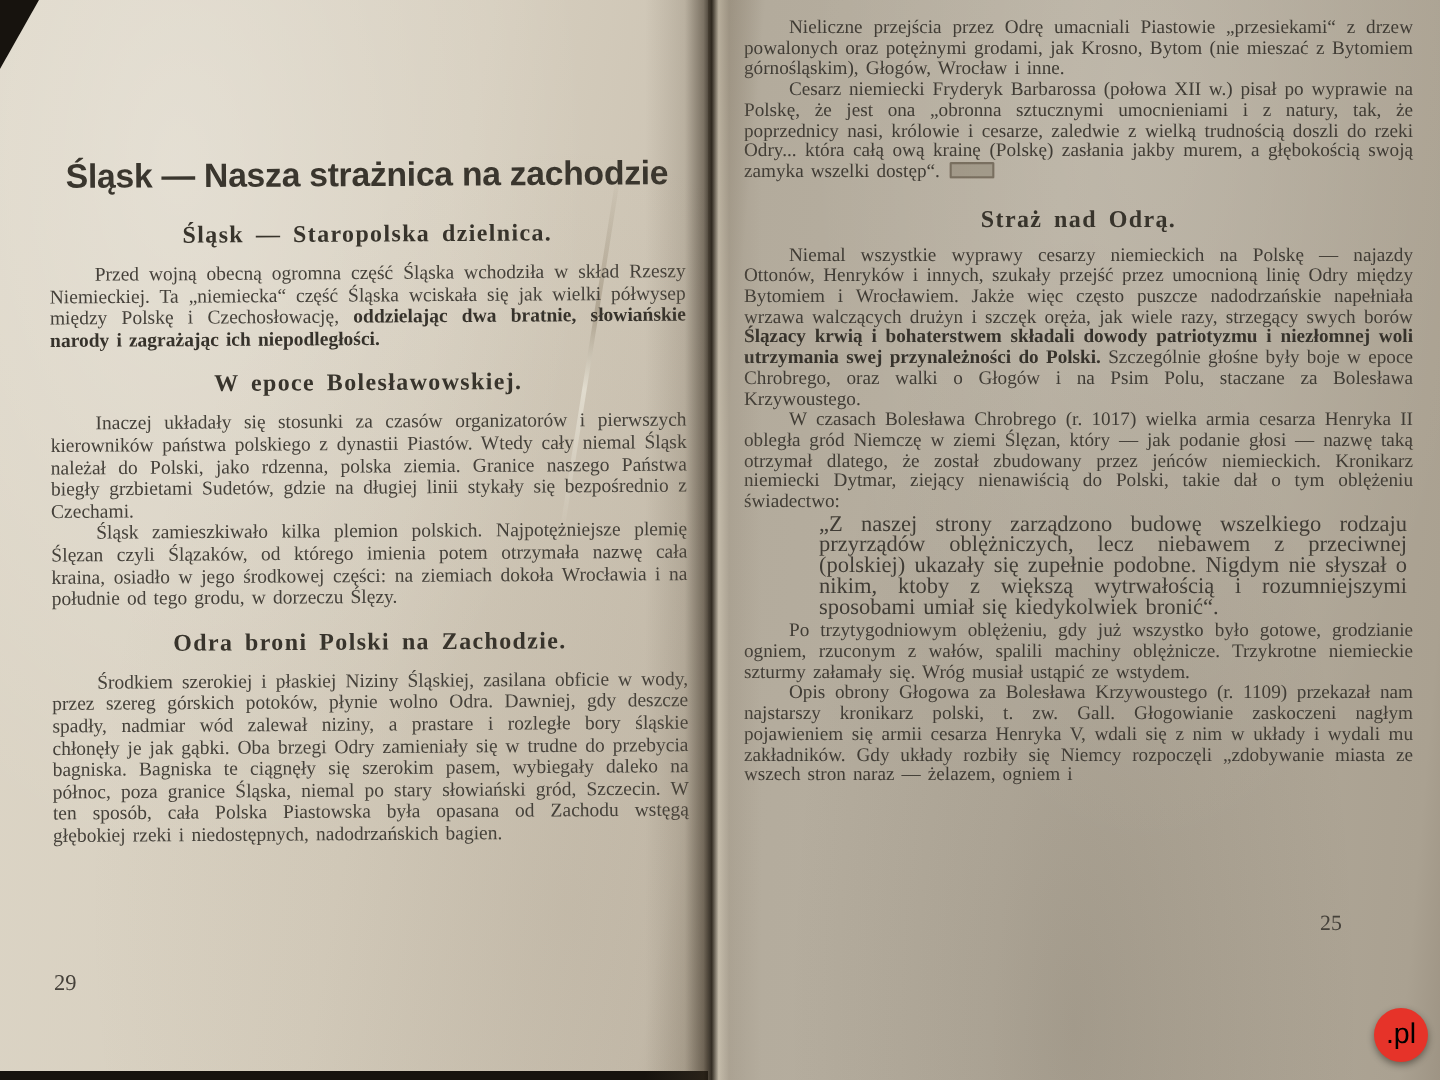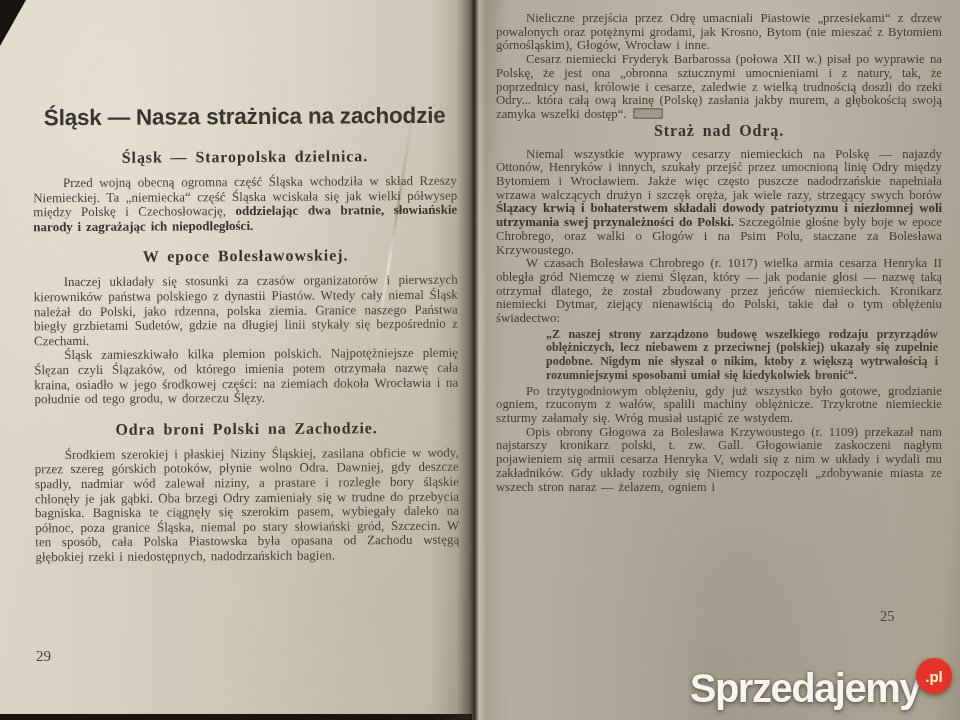--- a/index.html
+++ b/index.html
@@ -82,31 +82,30 @@
   .para{
     font-size:13px;
     line-height:14.6px;
     text-align:justify;
     text-indent:30px;
     word-spacing:1.5px;
     margin:0;
     color:#45413a;
   }
   .col-right .para{line-height:13.7px;font-size:12.8px;color:#403c35;}
-  .col-right .subhead{margin:0 0 8px 0;}
+  .col-right .subhead{margin:16px 0 8px 0;}
   .para .b{font-weight:bold;color:#36322b;}
   .quote{
-    font-size:12px;
+    font-size:15px;
     line-height:13.7px;
     text-align:justify;
     text-indent:0;
     word-spacing:1.5px;
     margin:2px 4px 2px 50px;
     color:#403c35;
-    font-weight:bold;
   }
   .smudge{
     display:inline-block;
     width:30px;height:11px;
     margin-left:6px;
     vertical-align:-1px;
     background:rgba(105,95,75,.30);
     box-shadow:inset 0 0 0 1.5px rgba(70,60,44,.45);
     border-radius:1px;
   }
@@ -132,23 +131,23 @@
     color:#f6f4ef;
     text-shadow:0 2px 5px rgba(20,15,8,.5), 0 0 2px rgba(20,15,8,.35);
     line-height:1;
     margin-top:10px;
   }
   .wm-badge{
     width:36px;height:36px;
     border-radius:50%;
     display:flex;align-items:center;justify-content:center;
     font-family:"Liberation Sans", sans-serif;
-    font-weight:bold;
-    font-size:15px;
-    color:#fef9c3;
+    font-weight:normal;
+    font-size:19px;
+    color:#000000;
     margin-left:-4px;
     box-shadow:0 2px 5px rgba(20,15,8,.45);
   }
 </style>
 </head>
 <body>
 
 <div class="photo">
 
   <div class="page page-left">
@@ -176,17 +175,16 @@
         <p class="quote"><span>„Z naszej strony zarządzono budowę wszelkiego rodzaju przyrządów oblężniczych, lecz niebawem z przeciwnej (polskiej) ukazały się zupełnie podobne. Nigdym nie słyszał o nikim, ktoby z większą wytrwałością i rozumniejszymi sposobami umiał się kiedykolwiek bronić“.</span></p>
         <p class="para"><span>Po trzytygodniowym oblężeniu, gdy już wszystko było gotowe, grodzianie ogniem, rzuconym z wałów, spalili machiny oblężnicze. Trzykrotne niemieckie szturmy załamały się. Wróg musiał ustąpić ze wstydem.</span></p>
         <p class="para"><span>Opis obrony Głogowa za Bolesława Krzywoustego (r. 1109) przekazał nam najstarszy kronikarz polski, t. zw. Gall. Głogowianie zaskoczeni nagłym pojawieniem się armii cesarza Henryka V, wdali się z nim w układy i wydali mu zakładników. Gdy układy rozbiły się Niemcy rozpoczęli „zdobywanie miasta ze wszech stron naraz — żelazem, ogniem i</span></p>
       </div>
     <span class="pagenum pagenum-right">25</span>
   </div>
 
   <div class="gutter"></div>
 
   <div class="watermark">
-    <span class="wm-text">Sprzedajemy</span>
     <span class="wm-badge" id="wm-badge" style="background: rgb(230, 51, 41);">.pl</span>
   </div>
 
 </div>
 
 </body></html>

